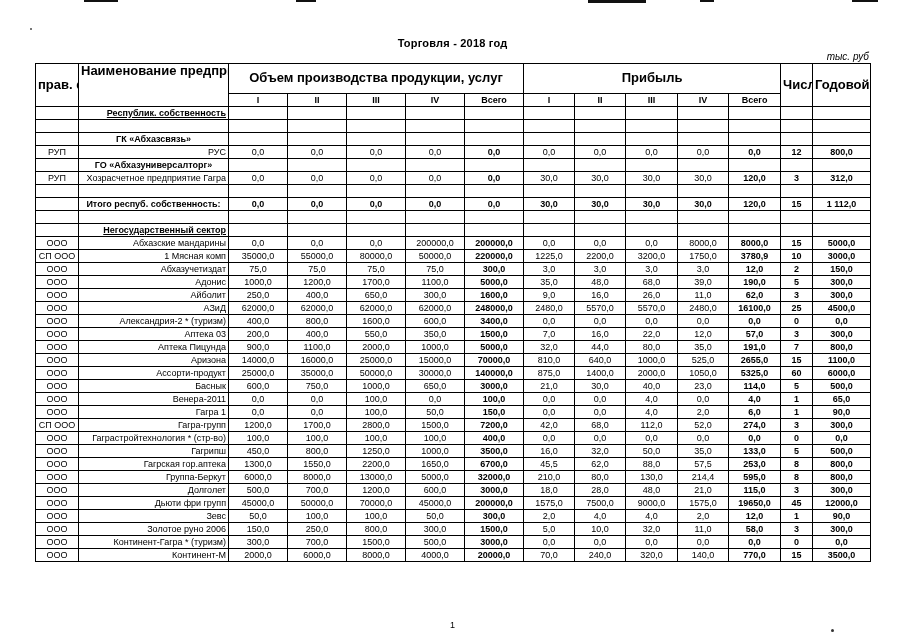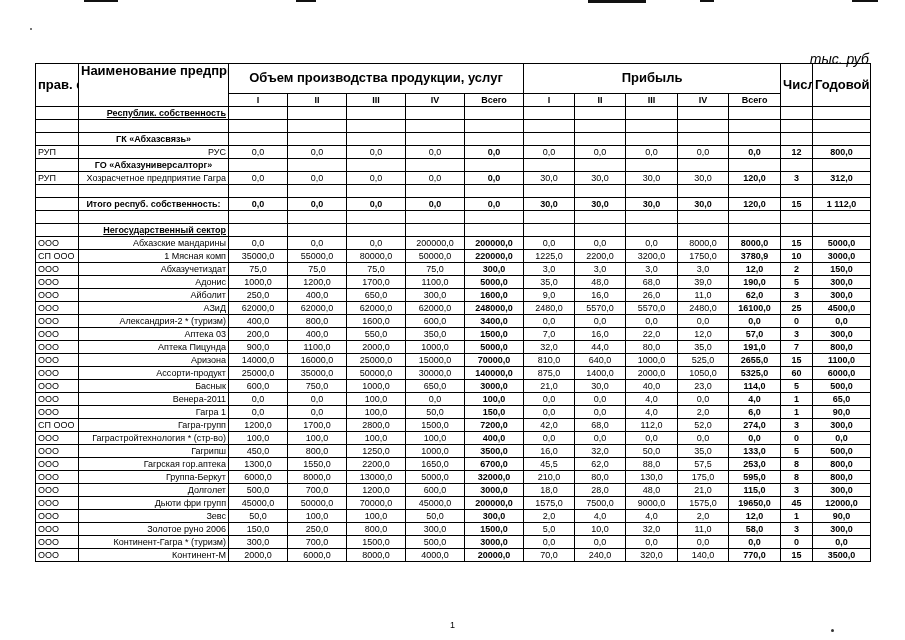--- a/index.html
+++ b/index.html
@@ -22,21 +22,21 @@
   .a6{left:30px;top:28px;width:2px;height:2px;background:#777;}
   .dot-artifact{position:absolute;left:831px;top:629px;width:3px;height:3px;background:#333;border-radius:50%;}
 
   .title{
     position:absolute;top:37px;left:0;width:100%;
     text-align:center;font-size:11px;font-weight:bold;
     letter-spacing:.2px;
   }
   .unit-note{
     position:absolute;top:51px;right:36px;
-    font-size:14px;font-style:italic;
+    font-size:10px;font-style:italic;
   }
   table.main{
     position:absolute;left:35px;top:63px;
     width:835px;
     border-collapse:collapse;
     table-layout:fixed;
     border:1.5px solid #000;
   }
   table.main th, table.main td{
     border:1px solid #000;
@@ -51,21 +51,21 @@
   }
   thead tr.h1 th{height:30px;}
   thead tr.h2 th{height:13px;font-size:9px;}
   th.name-h{vertical-align:top;padding-top:2px;}
   tbody td{
     height:13px;
     font-size:9px;
     line-height:11px;
     vertical-align:middle;
   }
-  td.c-form{text-align:left;}
+  td.c-form{text-align:center;}
   td.c-name{text-align:right;}
   td.c-num{text-align:center;}
   td.c-total{font-weight:bold;}
   td.c-staff,td.c-payroll{font-weight:bold;}
   tr.r-section td.c-name{font-weight:bold;text-decoration:underline;text-align:right;}
   tr.r-group td.c-name{font-weight:bold;text-align:center;}
   tr.r-total td{font-weight:bold;}
   tr.r-total td.c-name{text-align:center;}
   .page-number{
     position:absolute;bottom:10px;left:0;width:100%;
@@ -78,20 +78,21 @@
 <div class="page">
 
   <div class="artifact a1"></div>
   <div class="artifact a2"></div>
   <div class="artifact a3"></div>
   <div class="artifact a4"></div>
   <div class="artifact a5"></div>
   <div class="artifact a6"></div>
   <div class="dot-artifact"></div>
 
+  <div class="title">Торговля  -  2018 год</div>
   <div class="unit-note">тыс. руб</div>
 
   <table class="main">
     <colgroup>
       <col style="width:43px">
       <col style="width:150px">
       <col style="width:59px">
         <col style="width:59px">
         <col style="width:59px">
         <col style="width:59px">
@@ -579,21 +580,21 @@
           <td class="c-form">ООО</td>
           <td class="c-name">Группа-Беркут</td>
           <td class="c-num">6000,0</td>
           <td class="c-num">8000,0</td>
           <td class="c-num">13000,0</td>
           <td class="c-num">5000,0</td>
           <td class="c-num c-total">32000,0</td>
           <td class="c-num">210,0</td>
           <td class="c-num">80,0</td>
           <td class="c-num">130,0</td>
-          <td class="c-num">175,0</td>
+          <td class="c-num">214,4</td>
           <td class="c-num c-total">595,0</td>
           <td class="c-num c-staff">8</td>
           <td class="c-num c-payroll">800,0</td>
         </tr>
         <tr class="r-data">
           <td class="c-form">ООО</td>
           <td class="c-name">Долголет</td>
           <td class="c-num">500,0</td>
           <td class="c-num">700,0</td>
           <td class="c-num">1200,0</td>

